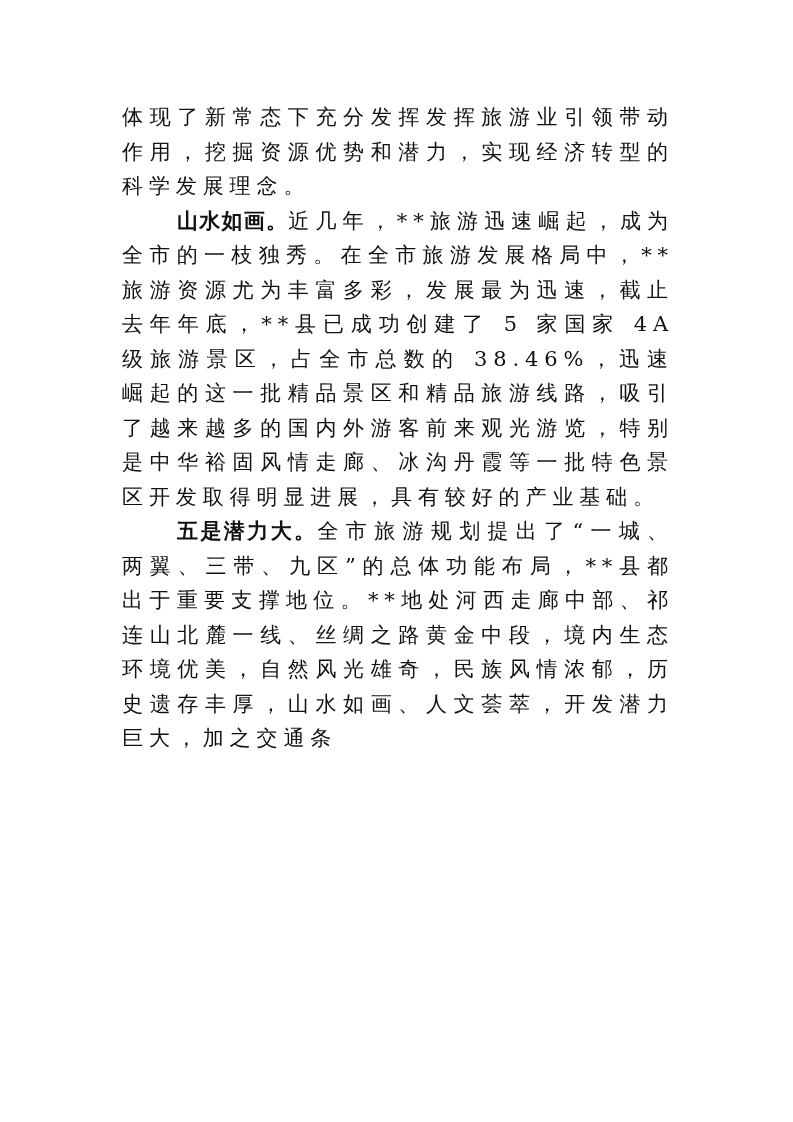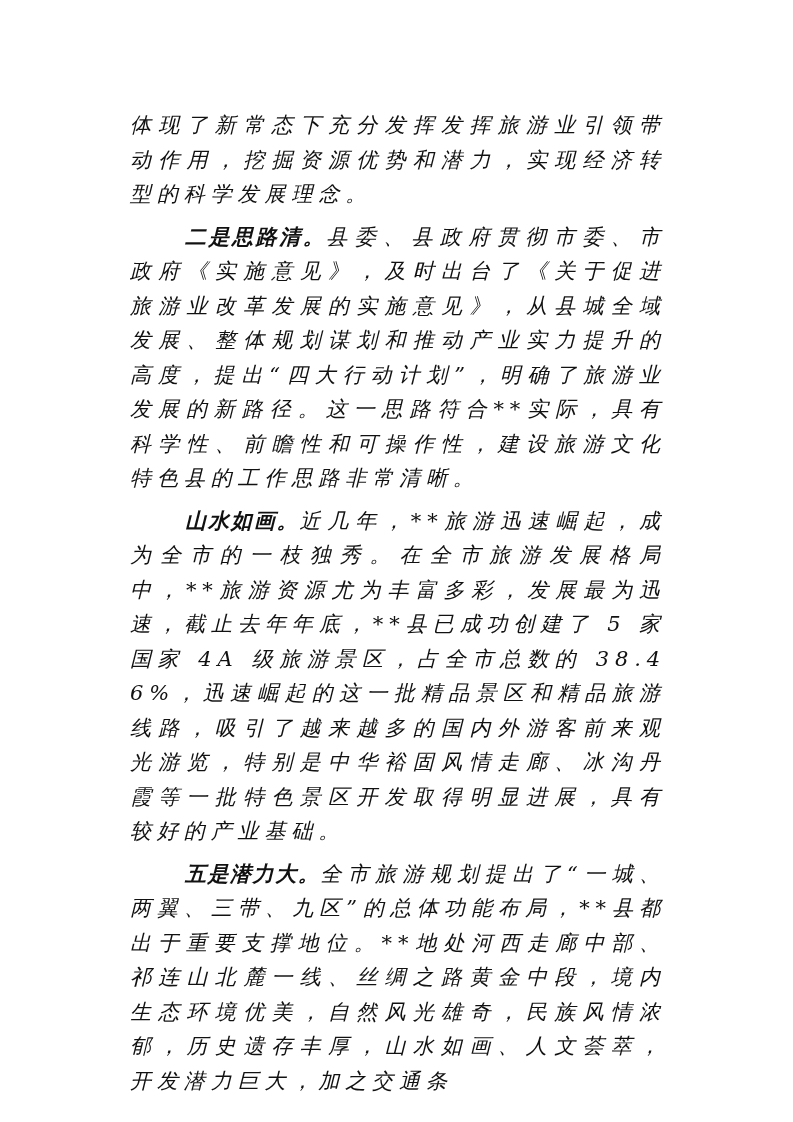--- a/index.html
+++ b/index.html
@@ -18,44 +18,40 @@
       left: 122px;
       top: 100px;
       width: 552px;
       color: #111111;
       font-family: "DejaVu Serif", "Liberation Serif", serif;
       font-size: 21px;
       line-height: 34.5px;
       letter-spacing: 5.9px;
     }
     .para {
-      margin: 8px;
+      margin: 0;
       text-align: justify;
       text-align-last: left;
       word-break: break-all;
-      font-style: italic;
     }
     .para.indent {
       text-indent: 55px;
     }
     .lead {
       font-family: "DejaVu Sans", "Liberation Sans", sans-serif;
       font-weight: bold;
       letter-spacing: 1px;
     }
   </style>
 </head>
 <body>
 
 <div class="page">
   <p class="para">
     <span class="lead"></span><span>体现了新常态下充分发挥发挥旅游业引领带动作用，挖掘资源优势和潜力，实现经济转型的科学发展理念。</span>
   </p>
   <p class="para indent">
-    <span class="lead">二是思路清。</span><span>县委、县政府贯彻市委、市政府《实施意见》，及时出台了《关于促进旅游业改革发展的实施意见》，从县城全域发展、整体规划谋划和推动产业实力提升的高度，提出“四大行动计划”，明确了旅游业发展的新路径。这一思路符合**实际，具有科学性、前瞻性和可操作性，建设旅游文化特色县的工作思路非常清晰。</span>
-  </p>
-  <p class="para indent">
     <span class="lead">山水如画。</span><span>近几年，**旅游迅速崛起，成为全市的一枝独秀。在全市旅游发展格局中，**旅游资源尤为丰富多彩，发展最为迅速，截止去年年底，**县已成功创建了 5 家国家 4A 级旅游景区，占全市总数的 38.46%，迅速崛起的这一批精品景区和精品旅游线路，吸引了越来越多的国内外游客前来观光游览，特别是中华裕固风情走廊、冰沟丹霞等一批特色景区开发取得明显进展，具有较好的产业基础。</span>
   </p>
   <p class="para indent">
     <span class="lead">五是潜力大。</span><span>全市旅游规划提出了“一城、两翼、三带、九区”的总体功能布局，**县都出于重要支撑地位。**地处河西走廊中部、祁连山北麓一线、丝绸之路黄金中段，境内生态环境优美，自然风光雄奇，民族风情浓郁，历史遗存丰厚，山水如画、人文荟萃，开发潜力巨大，加之交通条</span>
   </p>
 </div>
 
 </body></html>

